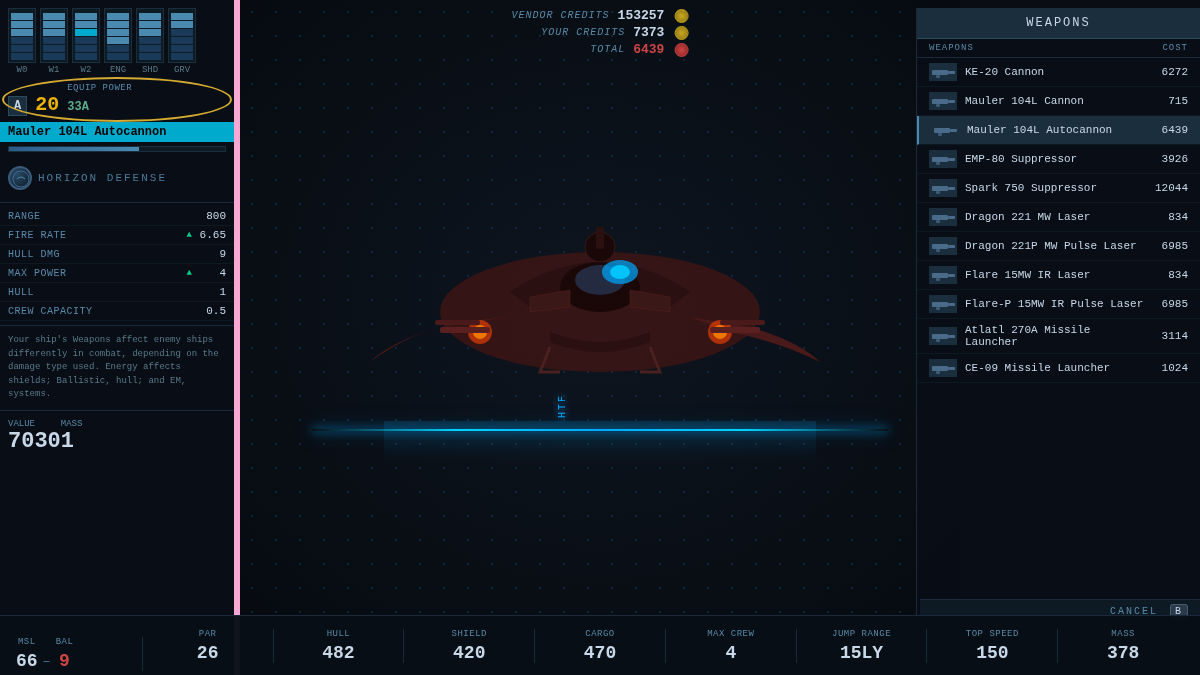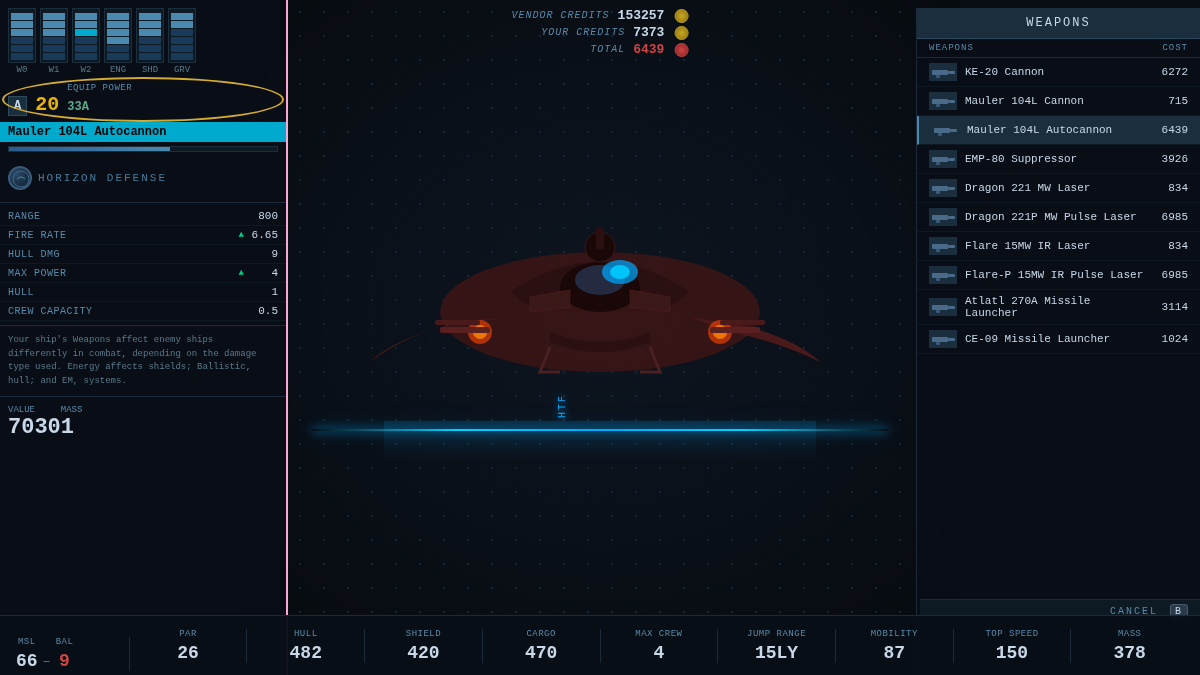--- a/index.html
+++ b/index.html
@@ -64,24 +64,24 @@
       text-shadow: 0 0 8px #00aaff;
       writing-mode: vertical-rl;
       transform: rotate(180deg);
     }
 
     
     .left-panel {
       position: absolute;
       left: 0;
       top: 0;
-      width: 288px;
+      width: 240px;
       height: 100%;
       background: rgba(8, 14, 22, 0.95);
-      border-right: 2px solid #f9a8d4;
+      border-right: 6px solid #f9a8d4;
     }
 
     
     .power-bars-row {
       display: flex;
       gap: 4px;
       padding: 8px 8px 4px 8px;
       align-items: flex-end;
     }
 
@@ -803,20 +803,31 @@
         <span class="weapon-cost">3926</span>
       </div>
       <div class="weapon-item">
         <div class="weapon-icon">
           <svg width="26" height="14" viewBox="0 0 26 14">
             <rect x="2" y="5" width="16" height="5" rx="1" fill="#4a6a8a"></rect>
             <rect x="18" y="6" width="7" height="3" rx="1" fill="#4a6a8a"></rect>
             <rect x="6" y="10" width="4" height="3" rx="1" fill="#3a5a7a"></rect>
           </svg>
         </div>
+        <span class="weapon-name">Spark 750 Suppressor</span>
+        <span class="weapon-cost">12044</span>
+      </div>
+      <div class="weapon-item">
+        <div class="weapon-icon">
+          <svg width="26" height="14" viewBox="0 0 26 14">
+            <rect x="2" y="5" width="16" height="5" rx="1" fill="#4a6a8a"></rect>
+            <rect x="18" y="6" width="7" height="3" rx="1" fill="#4a6a8a"></rect>
+            <rect x="6" y="10" width="4" height="3" rx="1" fill="#3a5a7a"></rect>
+          </svg>
+        </div>
         <span class="weapon-name">Dragon 221 MW Laser</span>
         <span class="weapon-cost">834</span>
       </div>
       <div class="weapon-item">
         <div class="weapon-icon">
           <svg width="26" height="14" viewBox="0 0 26 14">
             <rect x="2" y="5" width="16" height="5" rx="1" fill="#4a6a8a"></rect>
             <rect x="18" y="6" width="7" height="3" rx="1" fill="#4a6a8a"></rect>
             <rect x="6" y="10" width="4" height="3" rx="1" fill="#3a5a7a"></rect>
           </svg>
@@ -906,24 +917,20 @@
     </div>
     <div class="bottom-stat">
       <div class="bottom-stat-label">MAX CREW</div>
       <div class="bottom-stat-value">4</div>
     </div>
     <div class="bottom-stat">
       <div class="bottom-stat-label">JUMP RANGE</div>
       <div class="bottom-stat-value">15LY</div>
     </div>
     <div class="bottom-stat">
-      <div class="bottom-stat-label">MOBILITY</div>
-      <div class="bottom-stat-value">87</div>
-    </div>
-    <div class="bottom-stat">
       <div class="bottom-stat-label">TOP SPEED</div>
       <div class="bottom-stat-value">150</div>
     </div>
     <div class="bottom-stat">
       <div class="bottom-stat-label">MASS</div>
       <div class="bottom-stat-value">378</div>
     </div>
   </div>
 
 </body></html>

